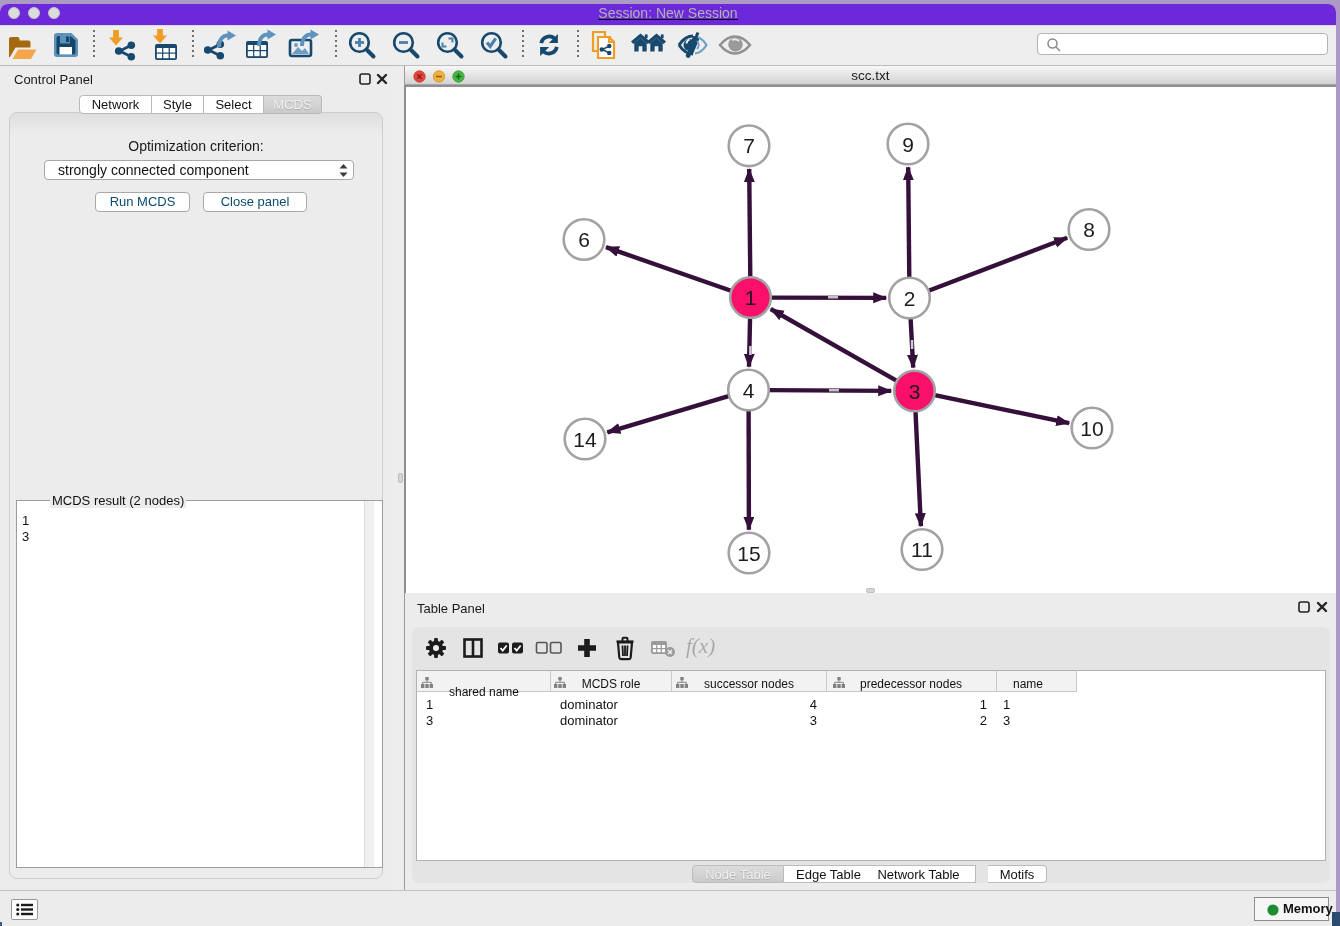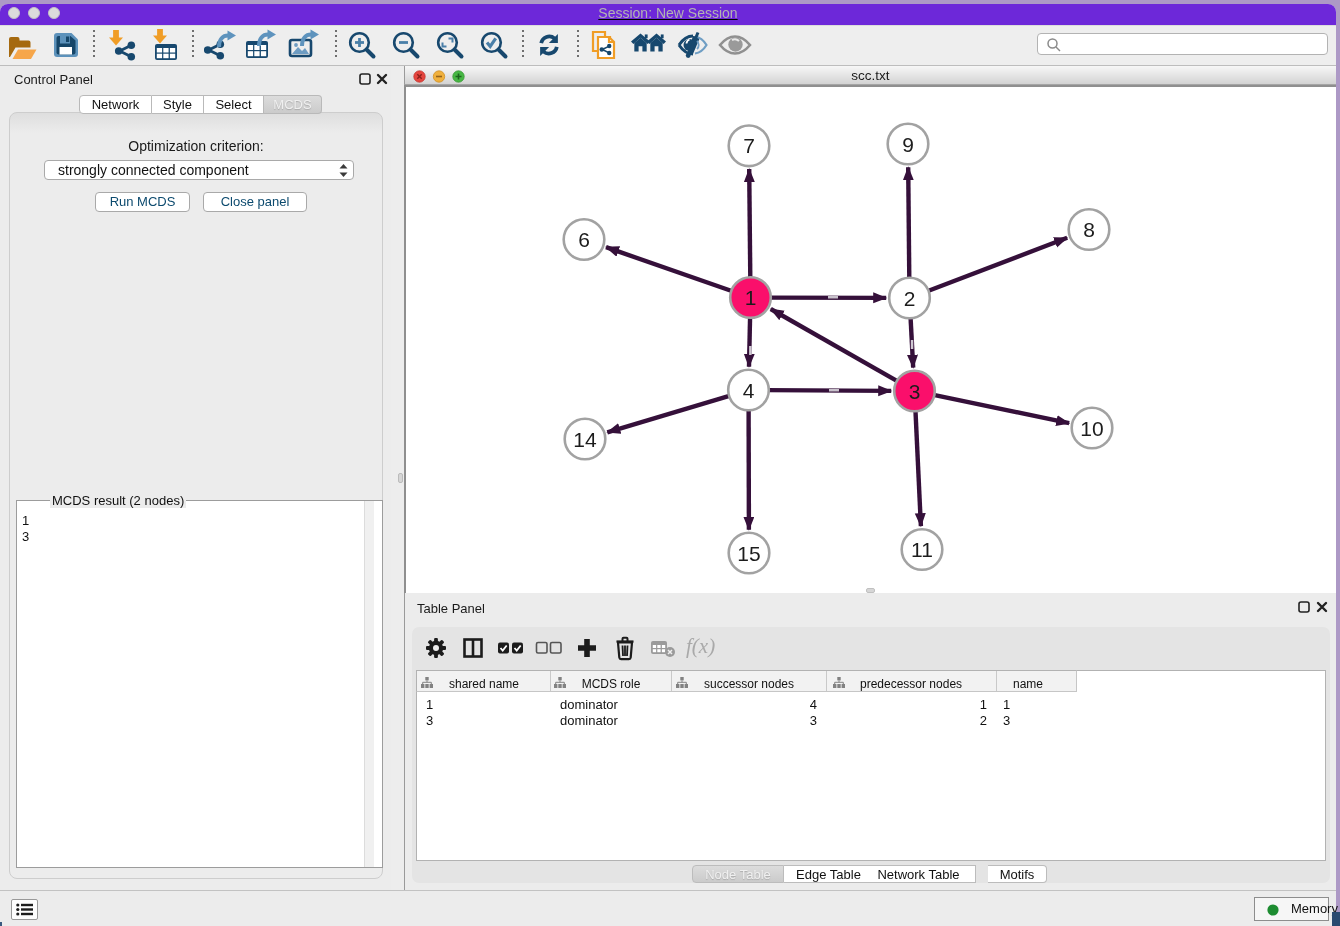--- a/index.html
+++ b/index.html
@@ -407,21 +407,21 @@
   </svg>
 <svg style="position:absolute;left:833px;top:677px" width="12" height="11" viewBox="0 0 12 11">
     <g fill="#828282">
       <rect x="4.3" y="0" width="3.4" height="3.4"></rect>
       <rect x="0" y="7" width="3.4" height="4"></rect>
       <rect x="4.3" y="7" width="3.4" height="4"></rect>
       <rect x="8.6" y="7" width="3.4" height="4"></rect>
     </g>
     <path d="M6,3.4 V5.3 M1.7,7 V5.3 H10.3 V7" fill="none" stroke="#828282" stroke-width="1"></path>
   </svg>
-  <div class="th" style="left:434px;width:100px;text-align:center;">shared name</div>
+  <div class="th" style="left:434px;width:100px;text-align:center;margin-top:8px;">shared name</div>
   <div class="th" style="left:561px;width:100px;text-align:center;">MCDS role</div>
   <div class="th" style="left:699px;width:100px;text-align:center;">successor nodes</div>
   <div class="th" style="left:860px;width:101px;text-align:center;">predecessor nodes</div>
   <div class="th" style="left:988px;width:80px;text-align:center;">name</div>
   <div class="hline" style="left:550px"></div>
   <div class="hline" style="left:671px"></div>
   <div class="hline" style="left:826px"></div>
   <div class="hline" style="left:996px"></div>
   <div class="td" style="left:426px;top:697px;">1</div>
   <div class="td" style="left:560px;top:697px;">dominator</div>
@@ -446,19 +446,19 @@
         <circle cx="1.8" cy="2" r="1.6"></circle>
         <circle cx="1.8" cy="6.5" r="1.6"></circle>
         <circle cx="1.8" cy="11" r="1.6"></circle>
       <rect x="5" y="0.8" width="12" height="2.4"></rect>
         <rect x="5" y="5.3" width="12" height="2.4"></rect>
         <rect x="5" y="9.8" width="12" height="2.4"></rect>
       </g>
     </svg>
   </div>
   <div class="abs" id="membtn">
-    <span style="position:absolute;left:36px;top:3px;">Memory</span>
+    <span style="position:absolute;left:28px;top:3px;font-weight:bold;">Memory</span>
     <svg width="12" height="12" style="position:absolute;left:12px;top:6px" viewBox="0 0 12 12">
       <circle cx="6" cy="6" r="5.6" fill="#1d8c31"></circle>
     </svg>
   </div>
 <div style="position:absolute;left:1332px;top:912px;width:8px;height:14px;background:#2a4a70;"></div>
 <div style="position:absolute;left:0px;top:922px;width:2px;height:4px;background:#3a5a80;"></div>
 
 </body></html>

